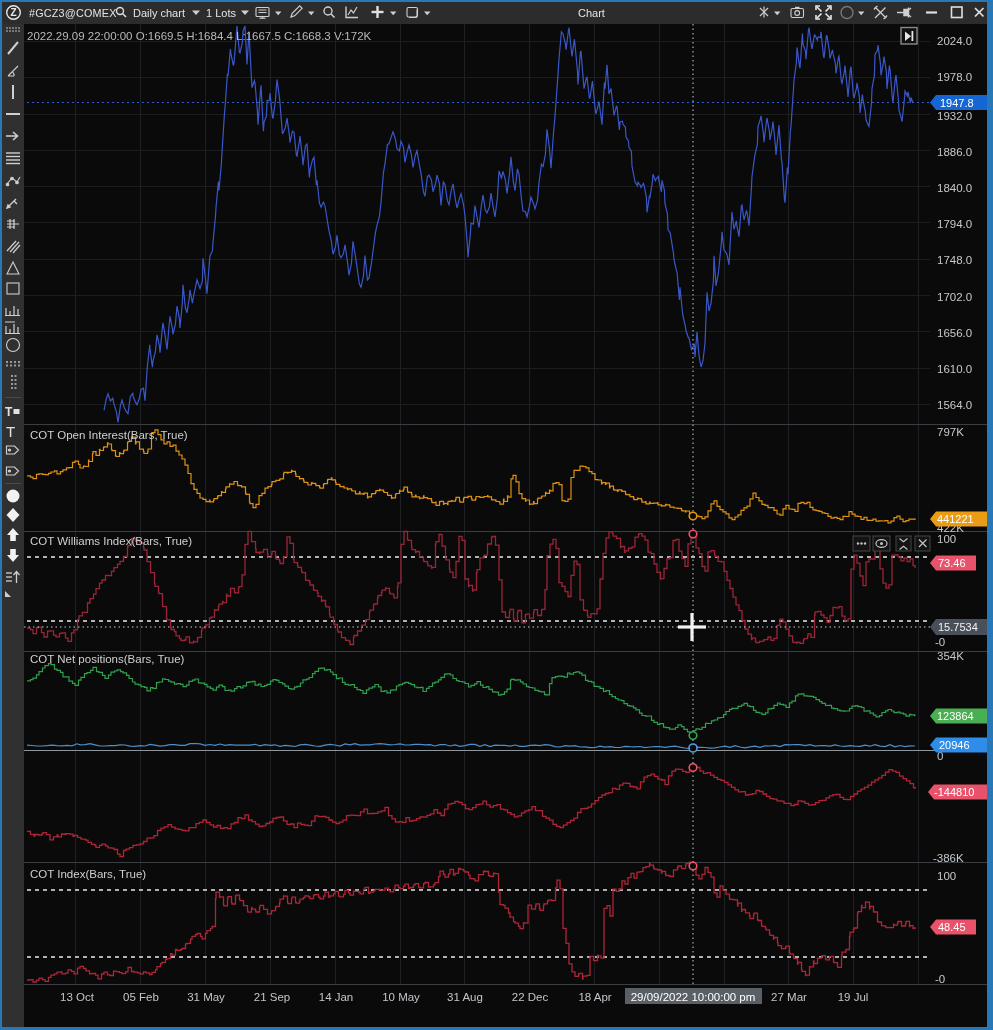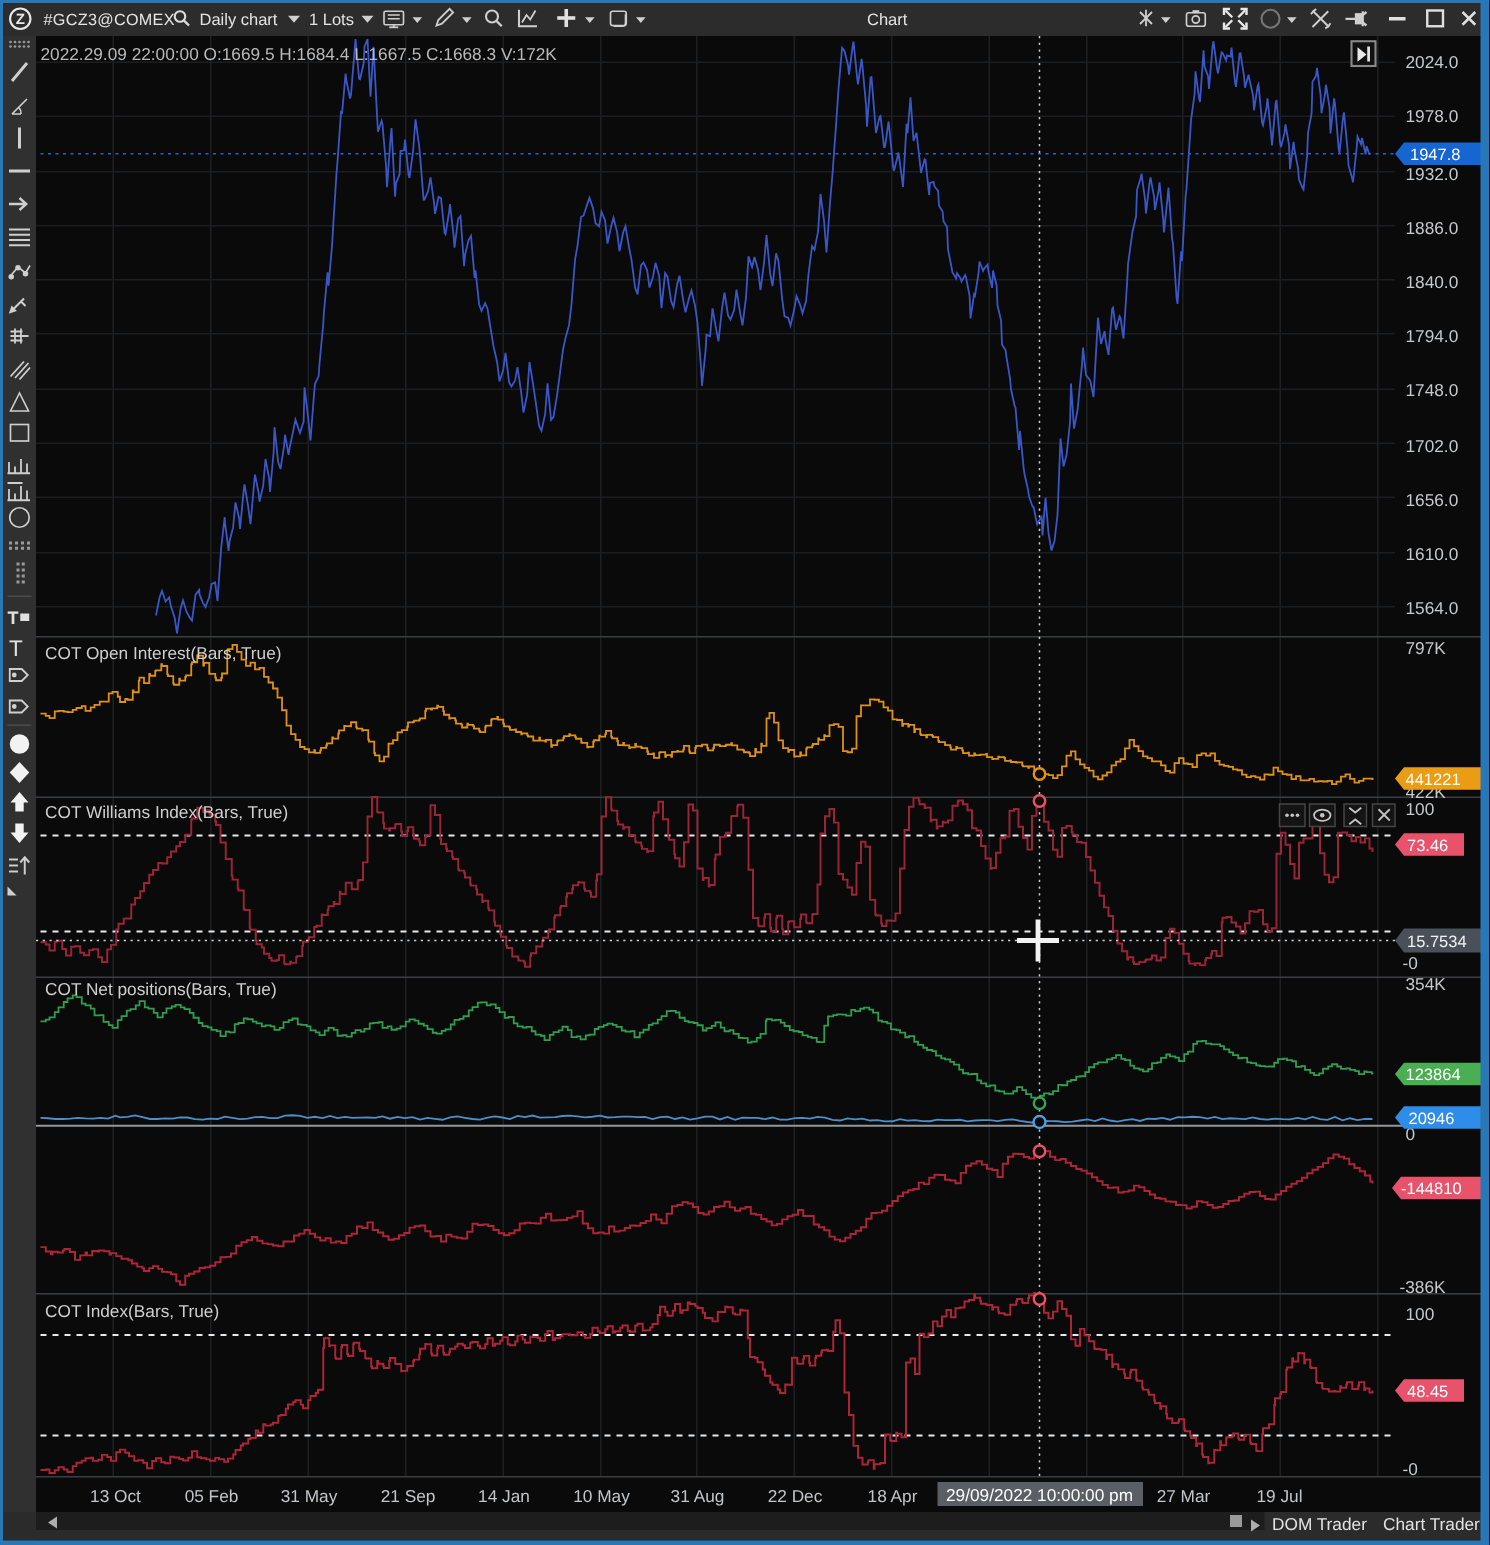--- a/index.html
+++ b/index.html
@@ -358,21 +358,13 @@
       <text x="465" y="1001">31 Aug</text>
       <text x="530" y="1001">22 Dec</text>
       <text x="595" y="1001">18 Apr</text>
       <text x="789" y="1001">27 Mar</text>
       <text x="853" y="1001">19 Jul</text>
     </g>
     <rect x="625" y="988" width="137" height="16" fill="#5a5f66"></rect>
     <text x="693" y="1000.5" text-anchor="middle" style="fill:#fff;font-size:11.5px;">29/09/2022 10:00:00 pm</text>
   </svg>
 
-  <div class="statusbar">
-    <div style="position:absolute;left:22px;top:0;width:819px;height:12px;background:#1d1d1d;"></div>
-    <div style="position:absolute;left:30px;top:3px;width:0;height:0;border-top:4px solid transparent;border-bottom:4px solid transparent;border-right:6px solid #aeaeae;"></div>
-    <div style="position:absolute;left:818px;top:2px;width:8px;height:8px;background:#9a9a9a;"></div>
-    <div style="position:absolute;left:832px;top:5px;width:0;height:0;border-top:4px solid transparent;border-bottom:4px solid transparent;border-left:6px solid #aeaeae;"></div>
-    <div style="position:absolute;left:846px;top:0;height:19px;line-height:18px;color:#e2e2e2;font-size:11.5px;">DOM Trader</div>
-    <div style="position:absolute;left:920px;top:0;height:19px;line-height:18px;color:#e2e2e2;font-size:11.5px;">Chart Trader</div>
-  </div>
 </div>
 
 </body></html>

